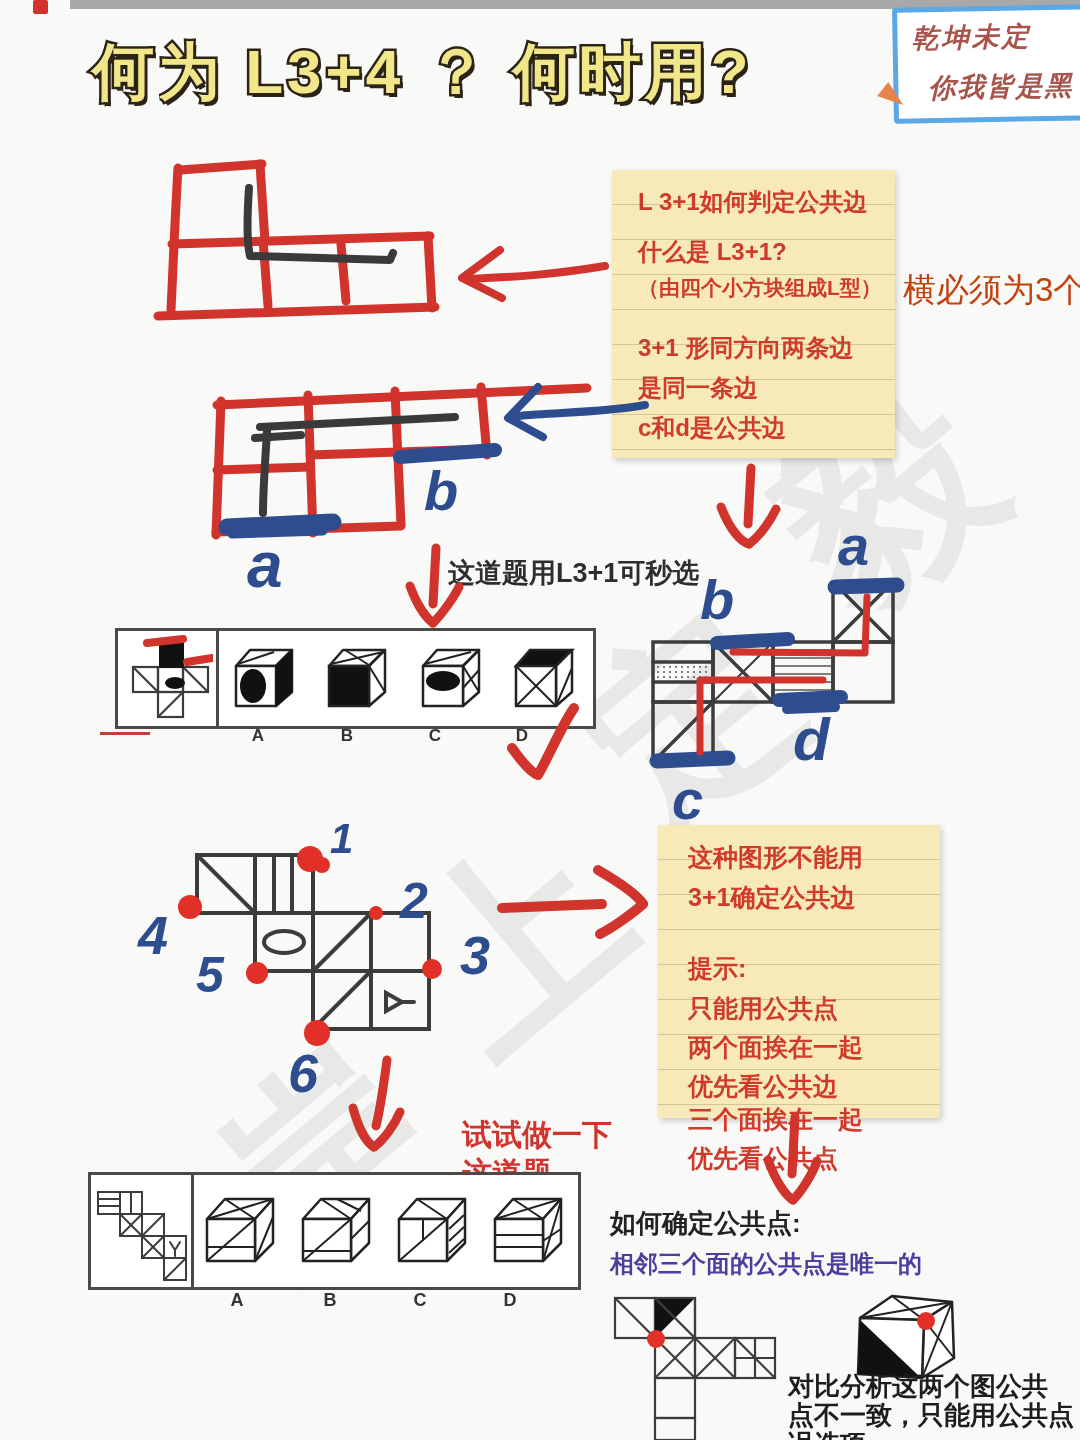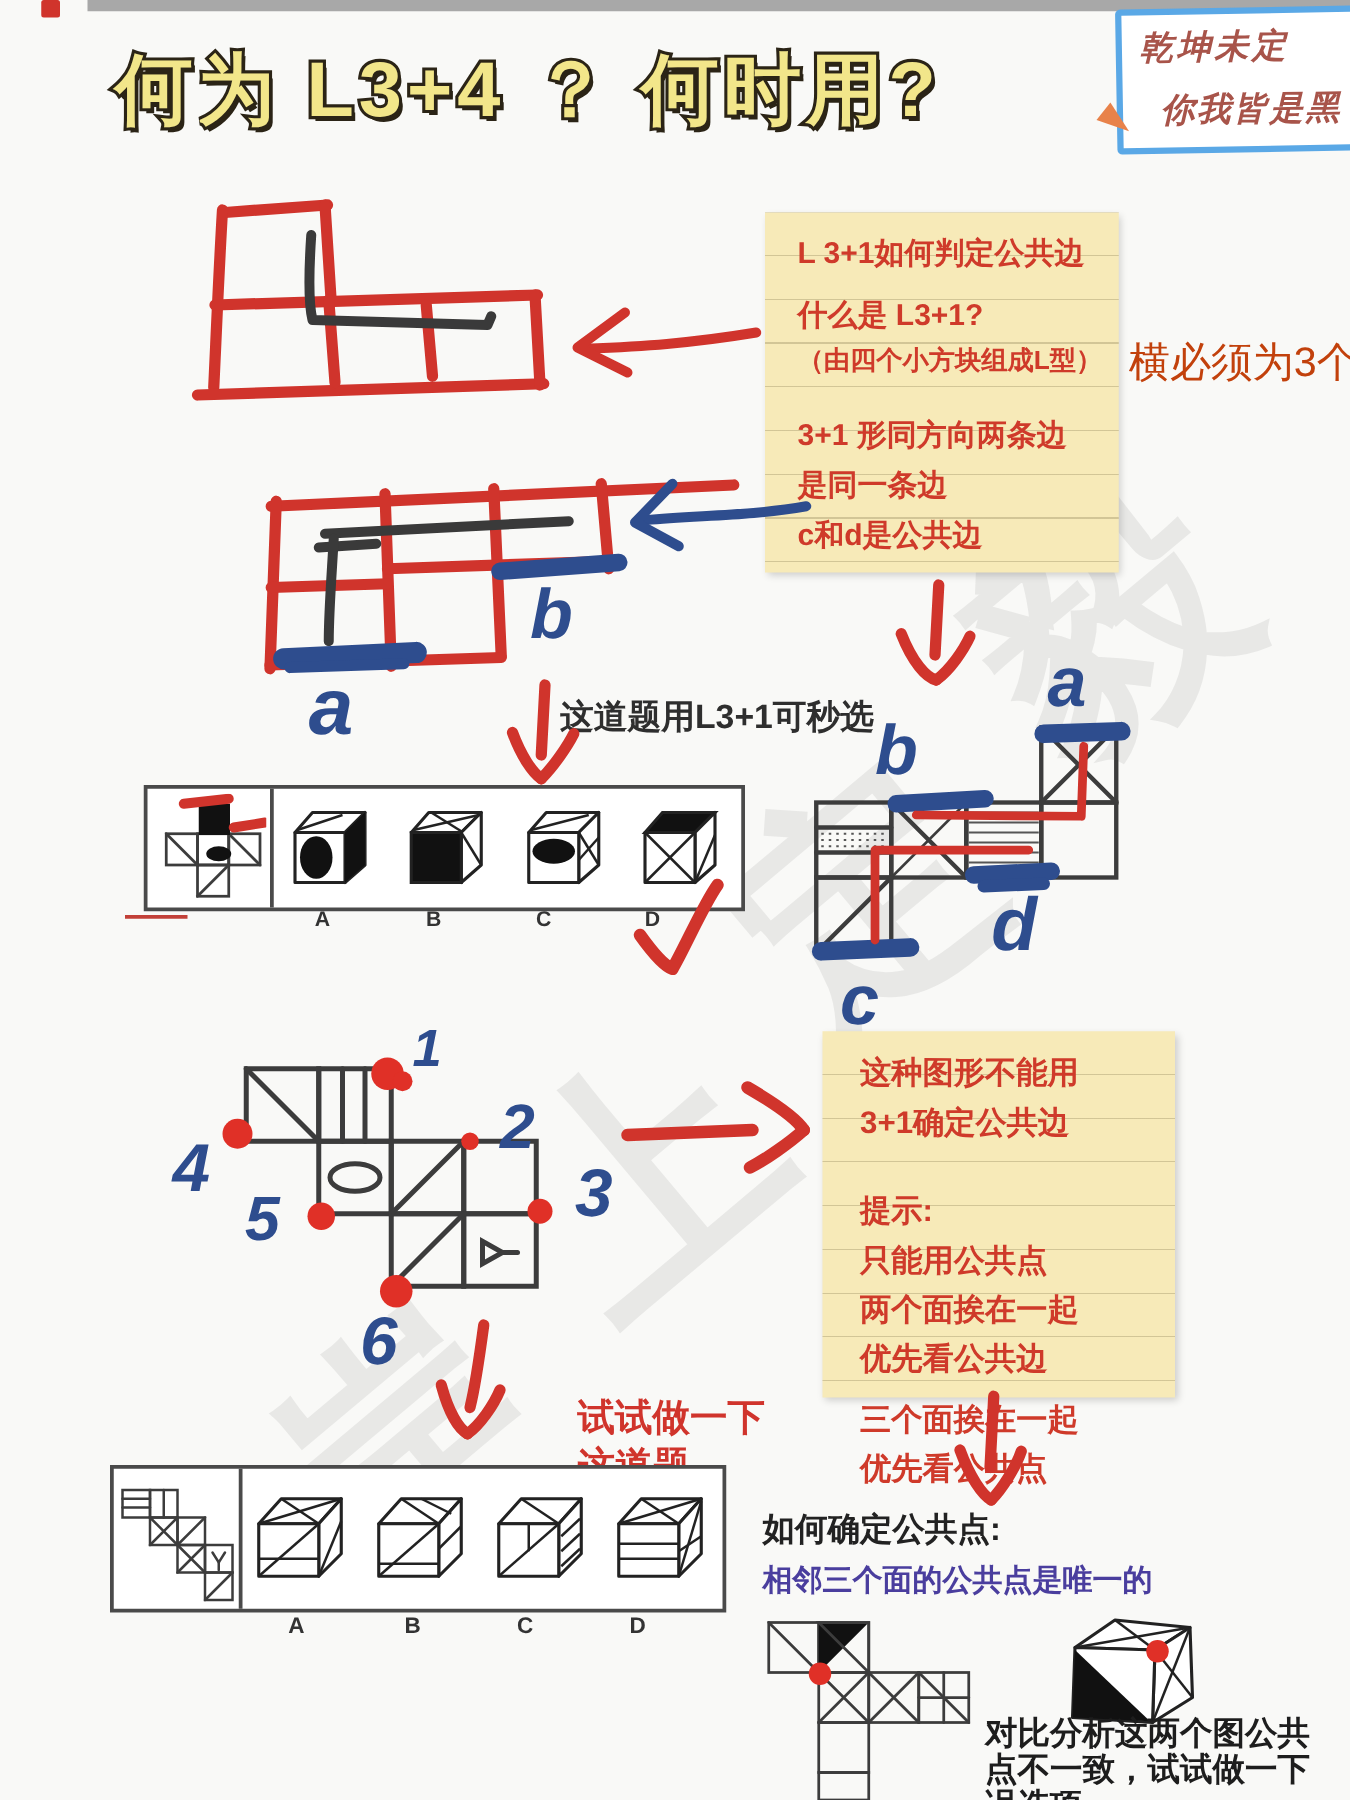--- a/index.html
+++ b/index.html
@@ -297,21 +297,21 @@
     </g>
   </svg>
 
   <div class="abs note" style="left:658px;top:825px;width:282px;height:293px;padding:16px 0 0 30px;font-size:25px;">
     <div>这种图形不能用</div>
     <div style="margin-top:7px;">3+1确定公共边</div>
     <div style="margin-top:38px;">提示:</div>
     <div style="margin-top:7px;">只能用公共点</div>
     <div style="margin-top:6px;">两个面挨在一起</div>
     <div style="margin-top:6px;">优先看公共边</div>
-    <div style="margin-top:16px;font-family:Liberation Mono, monospace;">三个面挨在一起</div>
+    <div style="margin-top:0;font-family:Liberation Mono, monospace;">三个面挨在一起</div>
     <div style="margin-top:6px;">优先看公共点</div>
   </div>
 
   <svg class="abs" style="left:755px;top:1112px;" width="75" height="100" viewBox="0 0 75 100">
     <g class="ink-red" stroke-width="9">
       <path d="M40,5 L37,62"></path>
       <path d="M13,48 C21,70 31,84 38,88"></path>
       <path d="M38,88 C47,79 58,61 62,49"></path>
     </g>
   </svg>
@@ -447,17 +447,17 @@
         <line x1="52" y1="8" x2="84" y2="32"></line>
       <line x1="84" y1="32" x2="114" y2="70"></line>
         <line x1="112" y1="14" x2="82" y2="90"></line>
     </g>
     <polygon points="20,32 18,86 80,89" fill="#111"></polygon>
     <circle cx="86" cy="33" r="9" fill="#e03027"></circle>
   </svg>
 
   <div class="abs bcap" style="left:788px;top:1372px;">
     <div>对比分析这两个图公共</div>
-    <div>点不一致，试试做一下</div>
+    <div>点不一致，只能用公共点</div>
     <div>误选项</div>
   </div>
 
 </div>
 
 </body></html>

